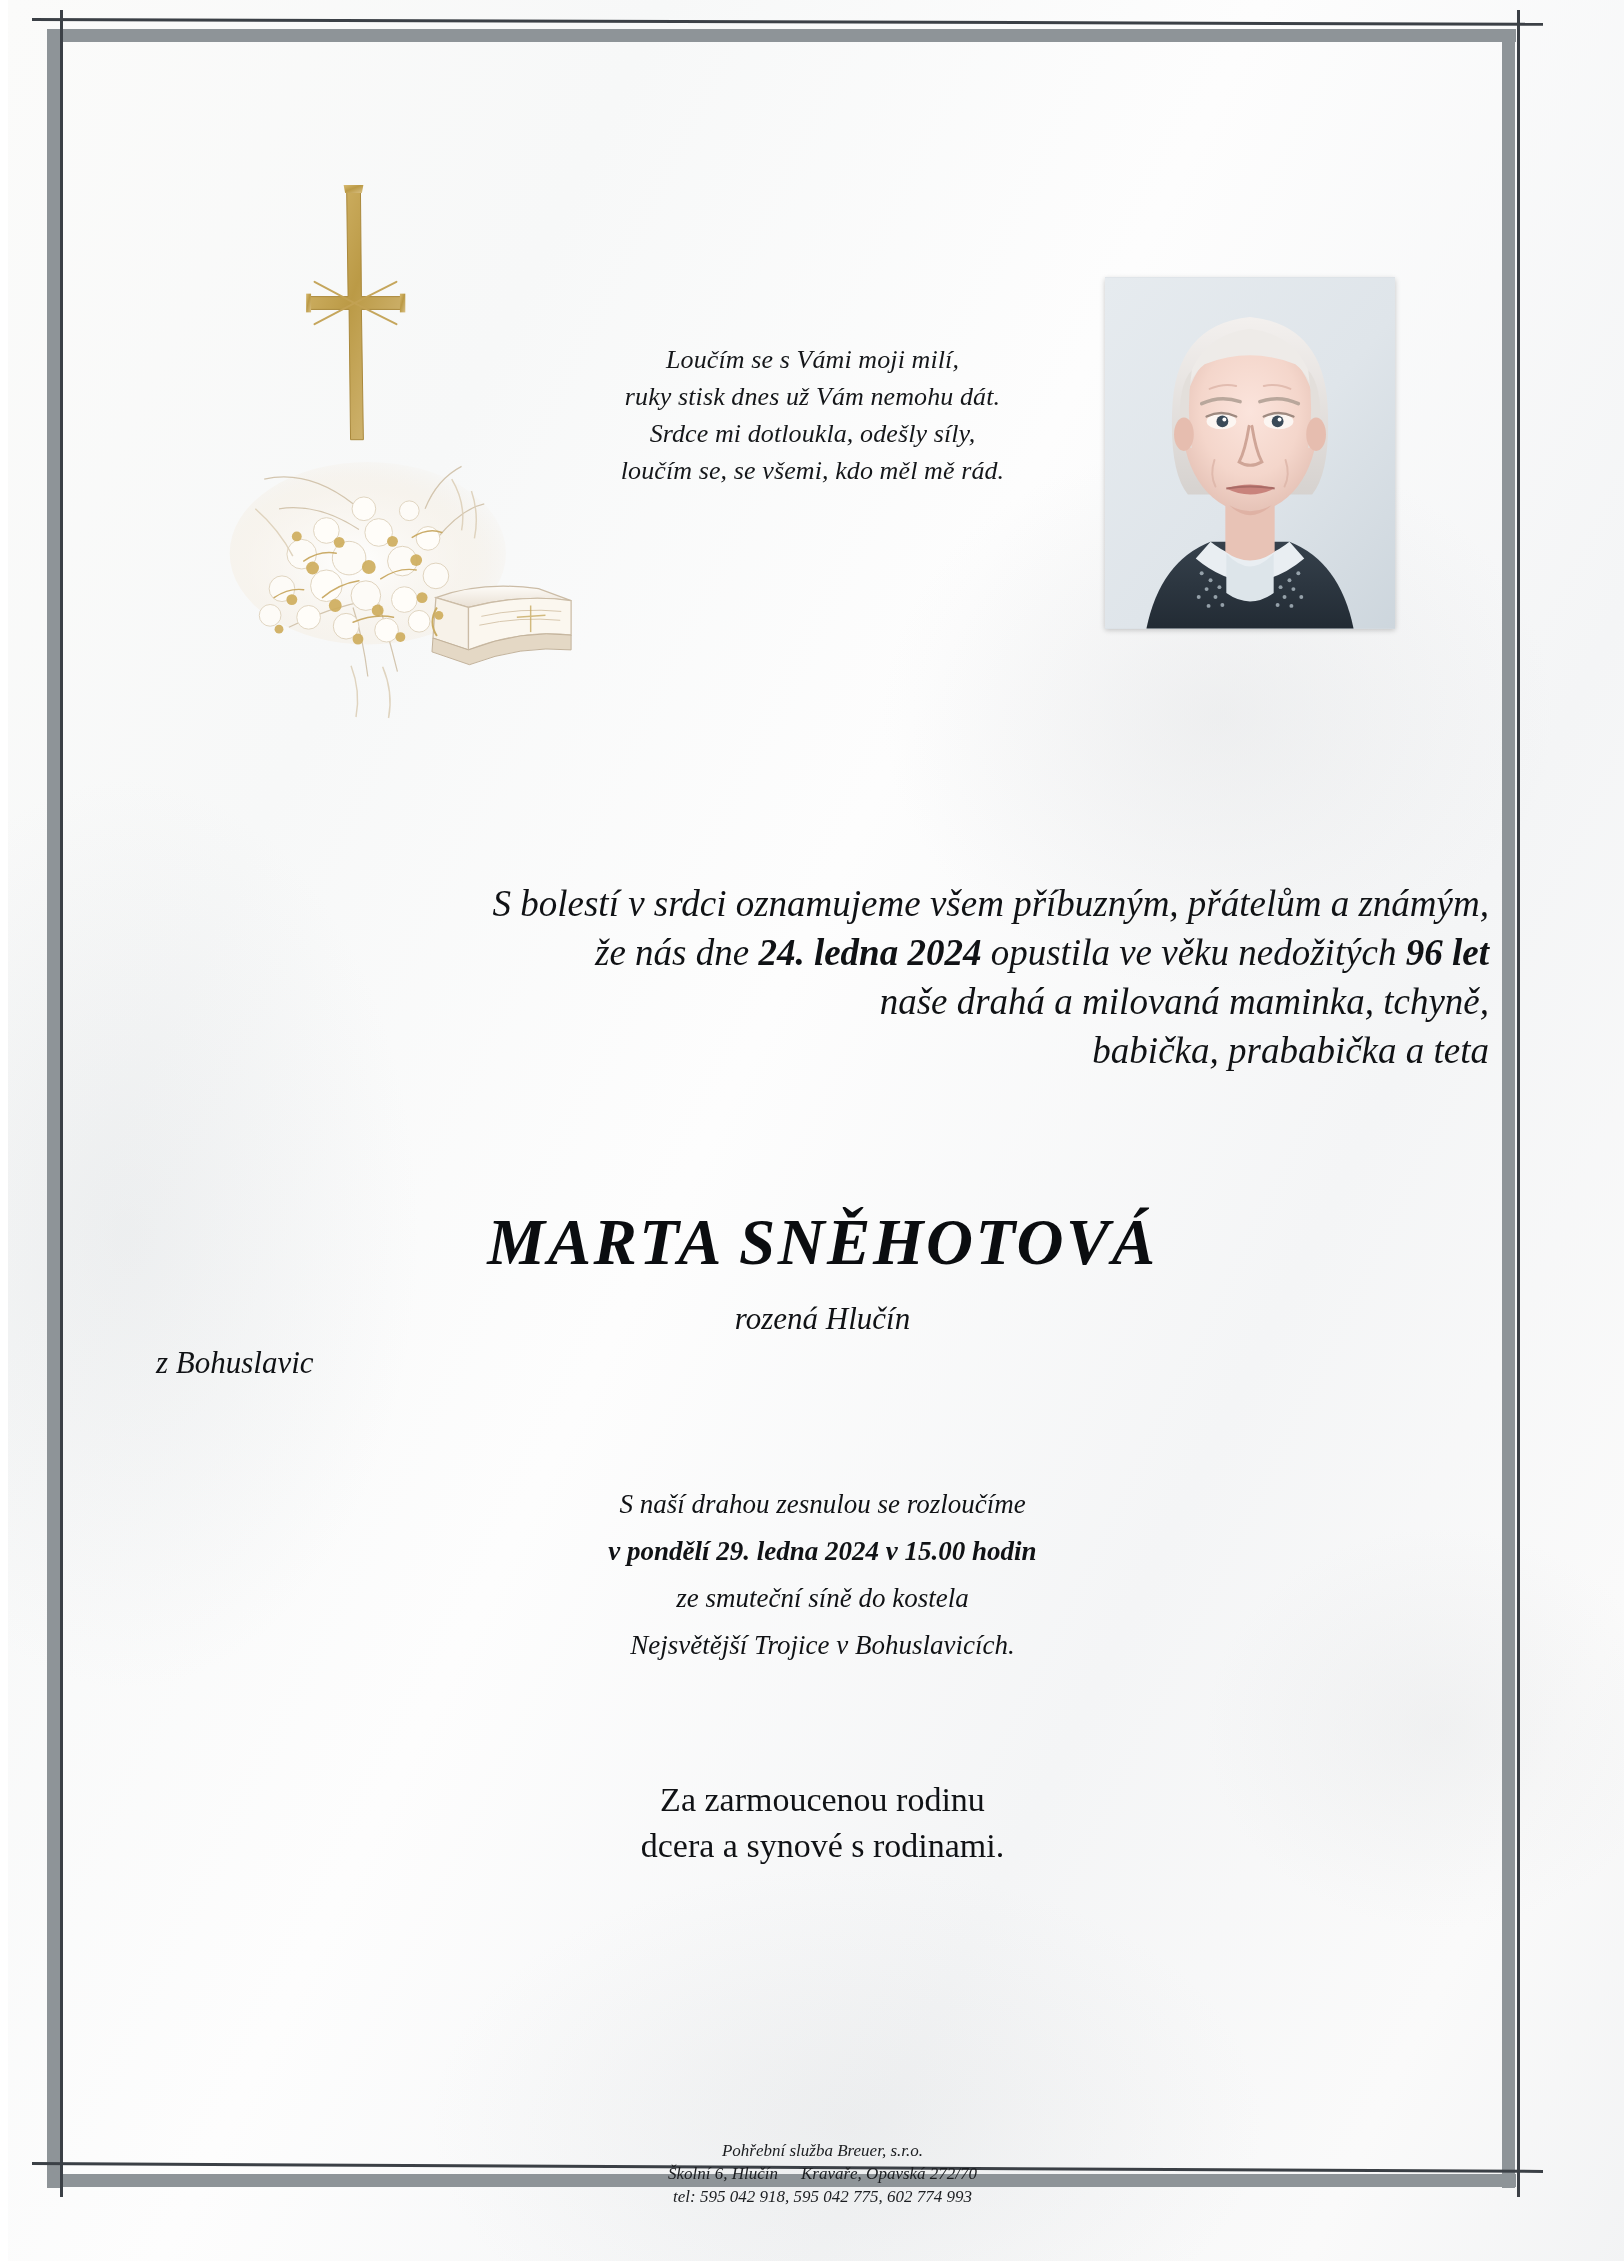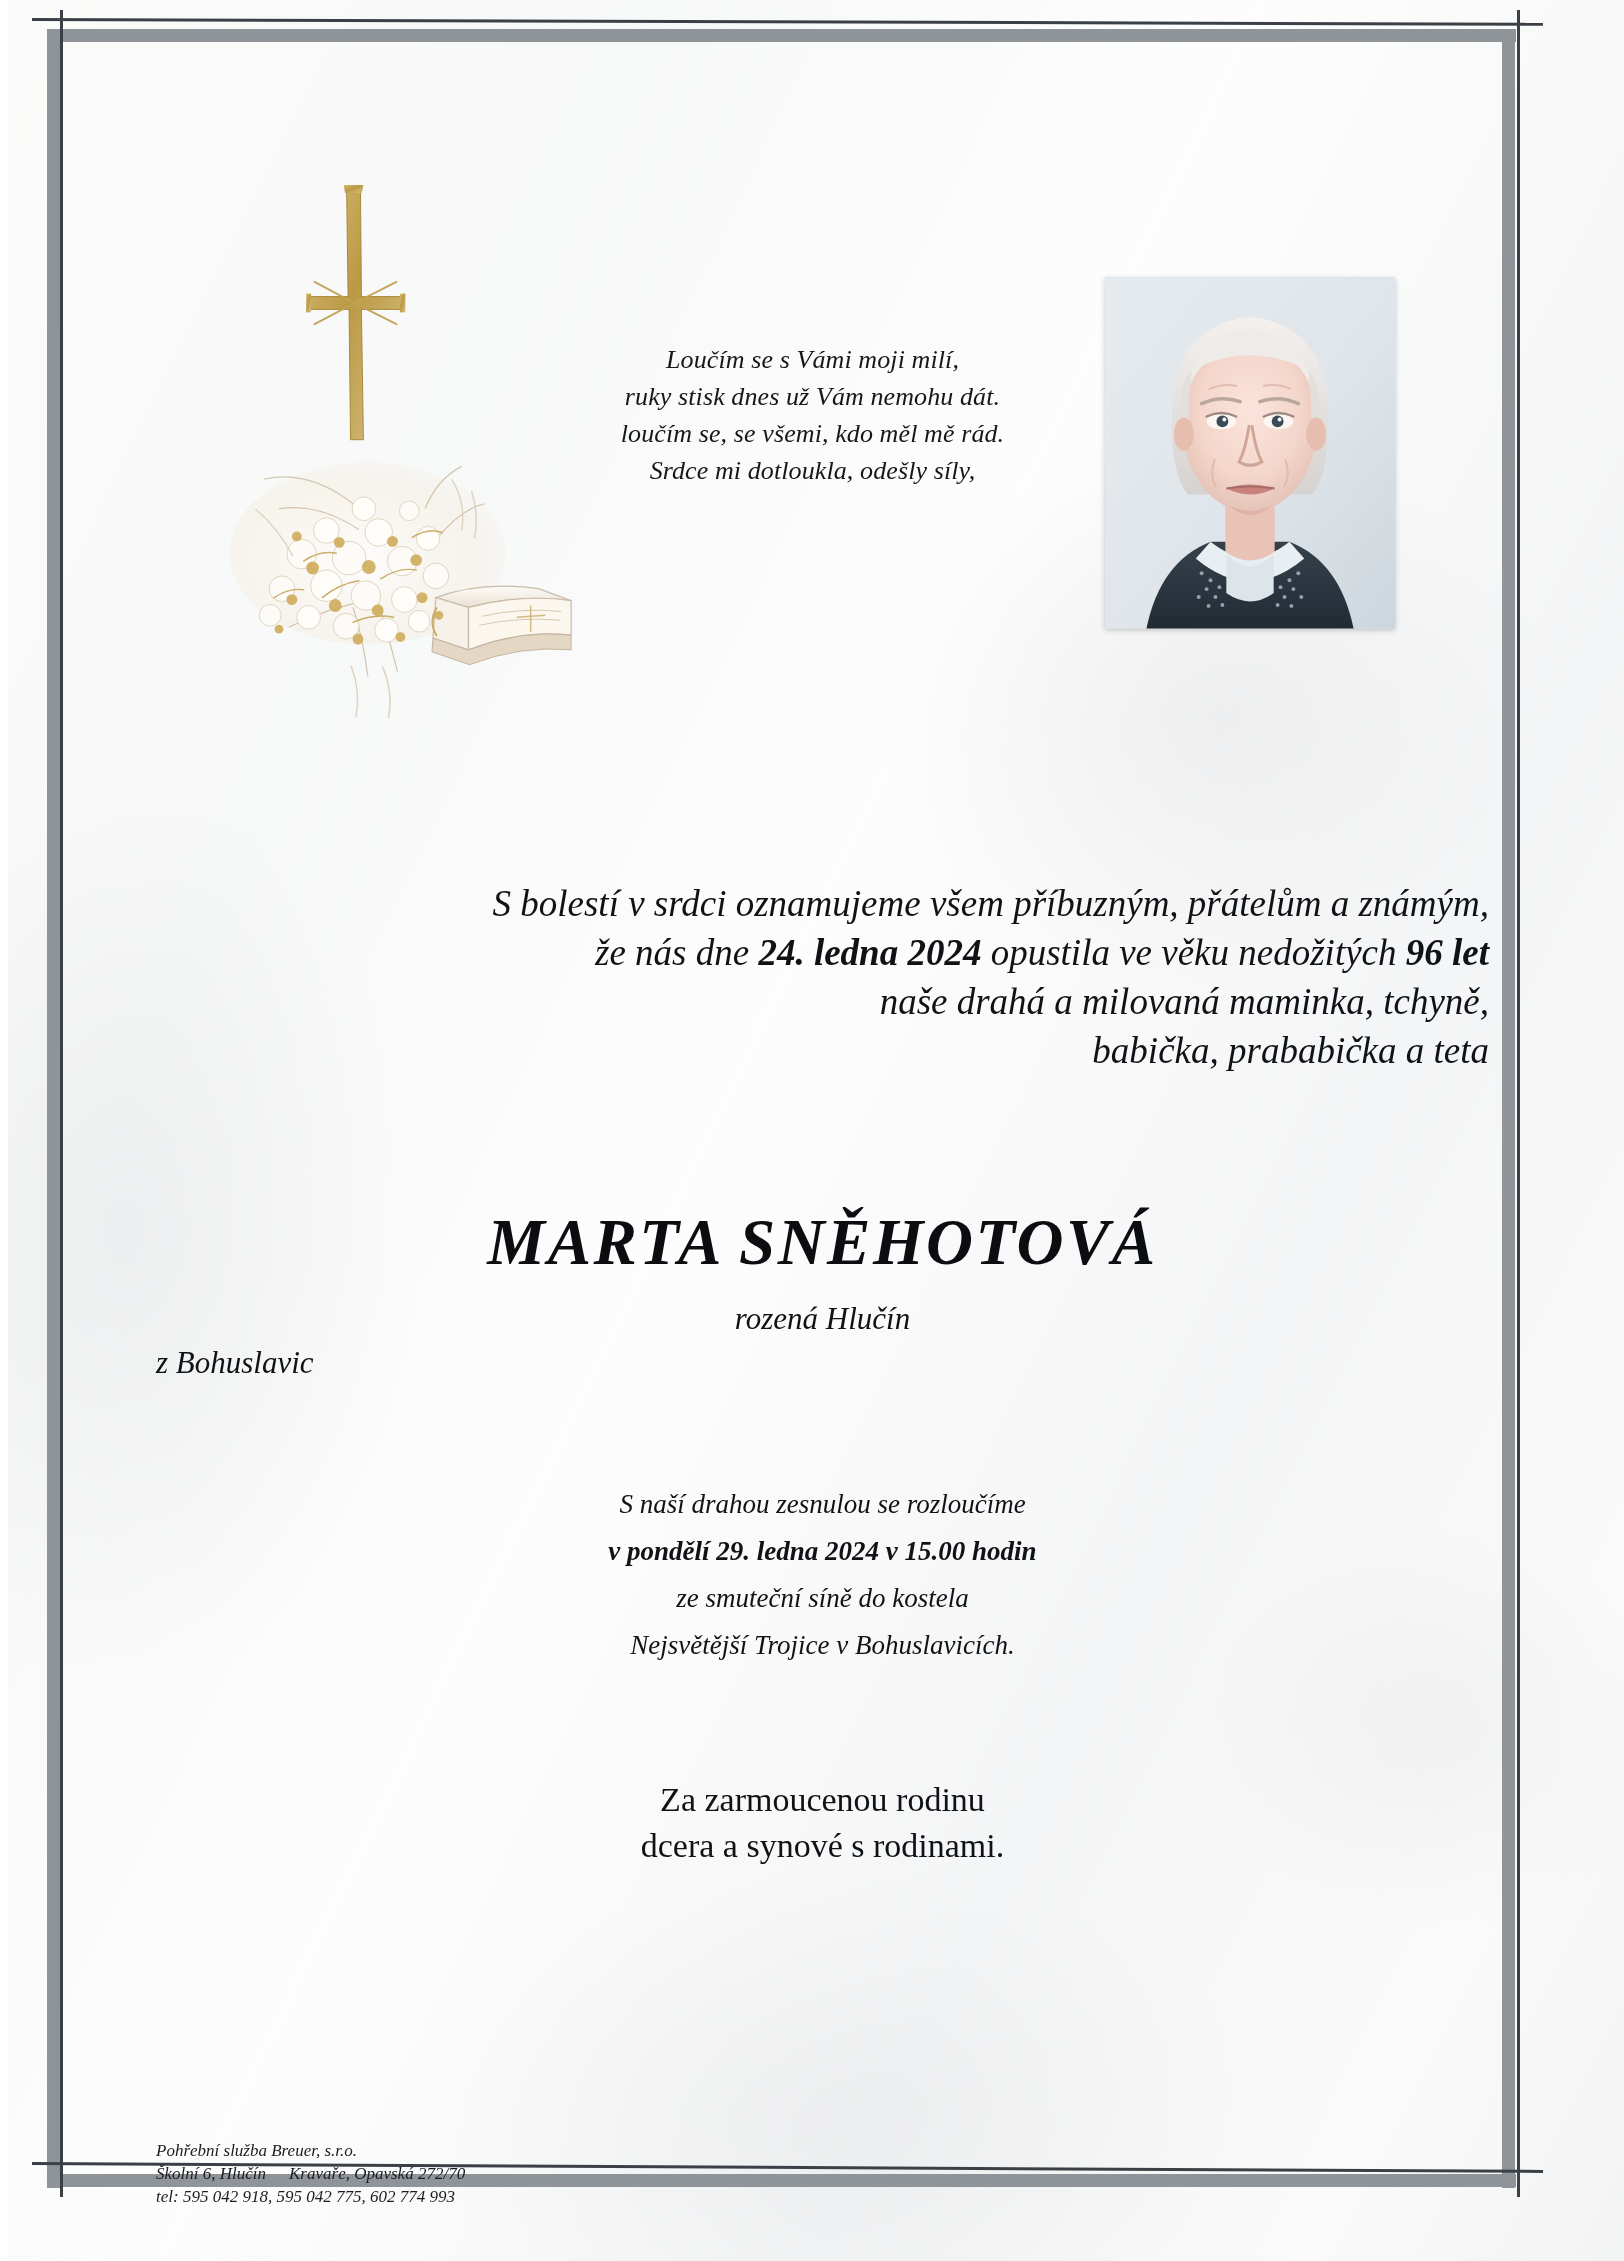--- a/index.html
+++ b/index.html
@@ -154,21 +154,21 @@
     text-align: center;
     font-size: 34px;
     line-height: 46px;
     color: #101215;
   }
 
   
   #footer {
     position: absolute;
     left: 148px; top: 2139px; width: 1333px;
-    text-align: left;
+    text-align: center;
     font-style: italic;
     font-size: 17px;
     line-height: 23px;
     color: #1b1d20;
   }
   #footer-addr span { display: inline-block; }
   #footer-addr .gap { width: 23px; }
 </style>
 </head>
 <body>
@@ -396,22 +396,22 @@
           <path d="M322 220 Q350 214 376 226"></path>
         </g>
 
         <path d="M252 462 Q294 486 338 462 Q294 502 252 462 Z" fill="#dcab9d" opacity="0.7"></path>
       </svg>
     </div>
 
     <div id="poem">
       <div>Loučím se s Vámi moji milí,</div>
       <div>ruky stisk dnes už Vám nemohu dát.</div>
+      <div>Srdce mi dotloukla, odešly síly,</div>
       <div>loučím se, se všemi, kdo měl mě rád.</div>
-      <div>Srdce mi dotloukla, odešly síly,</div>
     </div>
 
     <div id="announcement">
       <div>S bolestí v srdci oznamujeme všem příbuzným, přátelům a známým,</div>
       <div><span>že nás dne </span><b>24. ledna 2024</b><span> opustila ve věku nedožitých </span><b>96 let</b></div>
       <div>naše drahá a milovaná maminka, tchyně,</div>
       <div>babička, prababička a teta</div>
     </div>
 
 

